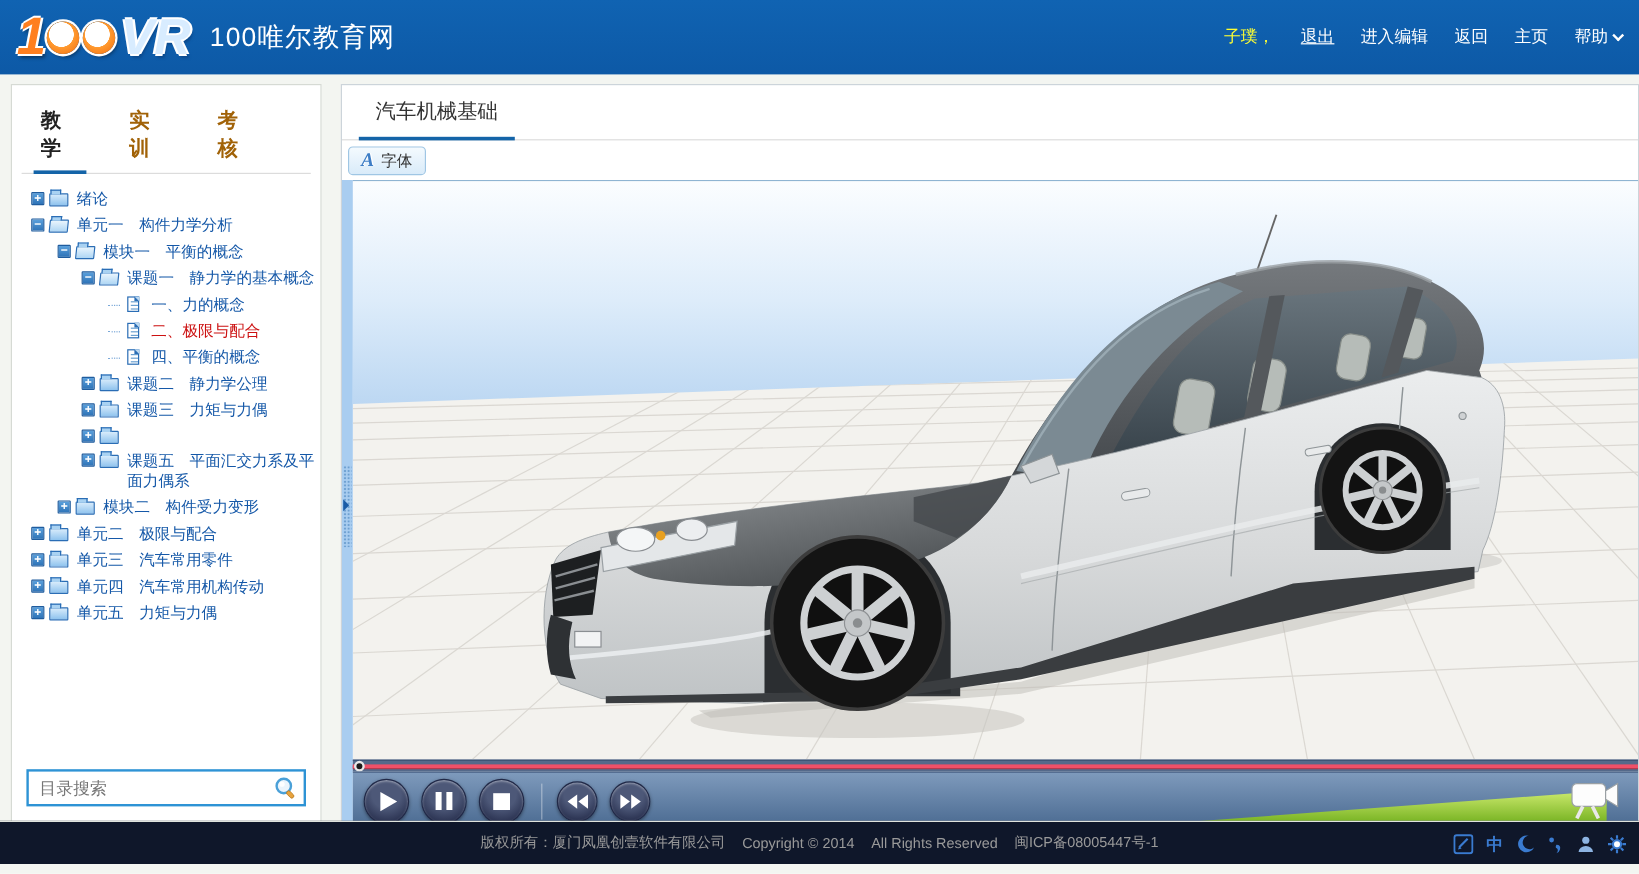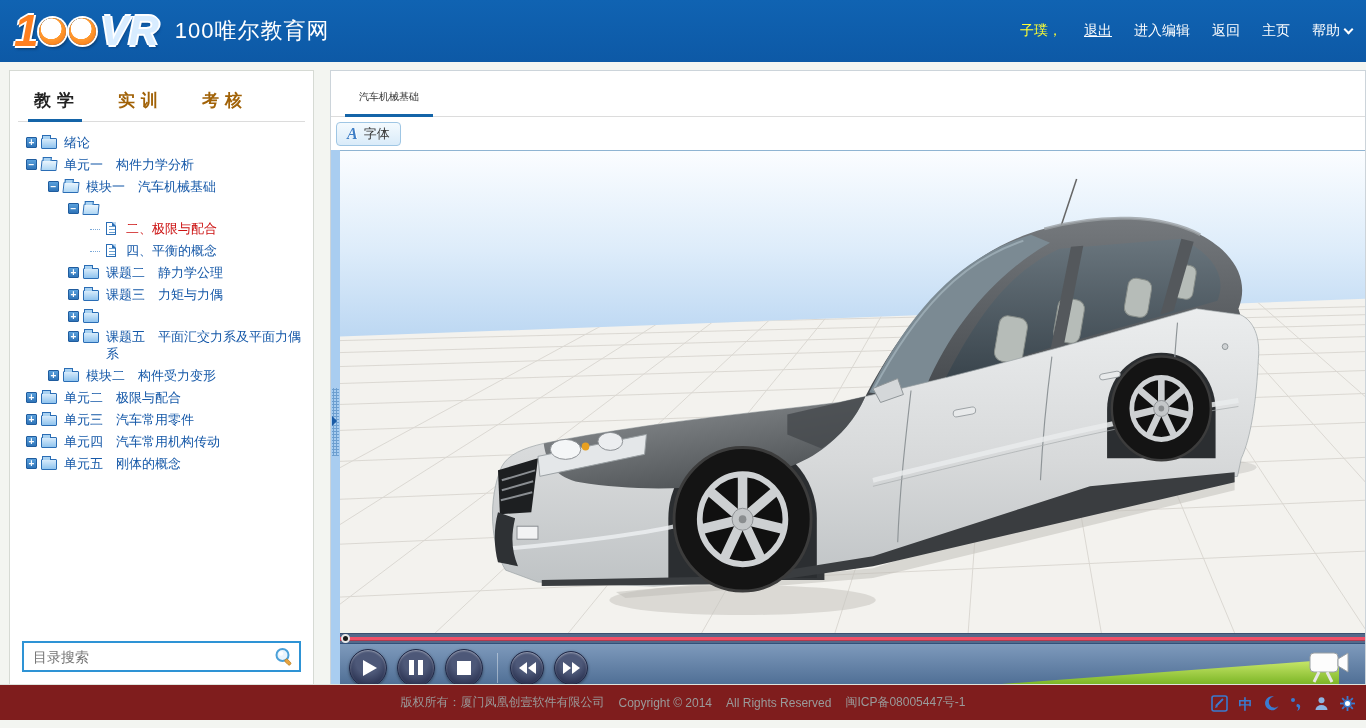--- a/index.html
+++ b/index.html
@@ -20,21 +20,21 @@
   .site-title { color:#fff; font-size:22px; margin-left:16px; letter-spacing:1px; }
   .hdr-right { margin-left:auto; display:flex; align-items:center; gap:22px; font-size:14px; color:#fff; }
   .hdr-right .uname { color:#ffff33; }
   .hdr-right a { color:#fff; text-decoration:none; cursor:pointer; }
   .hdr-right .logout { text-decoration:underline;font-family:Liberation Serif, serif; }
   .chev { display:inline-block; width:7px; height:7px; border-right:2px solid #fff; border-bottom:2px solid #fff;
     transform:rotate(45deg); margin-left:5px; position:relative; top:-2px; }
 
   
   .content { display:flex; height:622px; padding-top:8px; }
-  .sidebar { width:305px; margin-left:9px; background:#fff; border:1px solid #d6dad4; height:617px;
+  .sidebar { width:259px; margin-left:9px; background:#fff; border:1px solid #d6dad4; height:617px;
     display:flex; flex-direction:column; }
   .mainpanel { margin-left:16px; flex:1; background:#fff; border:1px solid #ccd4da; height:622px;
     display:flex; flex-direction:column; }
 
   
   .stabs { display:flex; padding:0 10px; border-bottom:1px solid #dcdcdc; margin:10px 8px 0 8px; }
   .stab { font-size:17px; font-weight:bold; color:#a16207; letter-spacing:6px; padding:8px 6px 9px 6px;
     margin-right:26px; cursor:pointer; position:relative; }
   .stab.active { color:#222; }
   .stab.active::after { content:""; position:absolute; left:0; right:4px; bottom:-1px; height:3px; background:#1464a8; }
@@ -57,21 +57,21 @@
     box-shadow:0 3px 0 #6aa0d0, 0 6px 0 #6aa0d0; }
   .tlabel { font-size:13px; font-weight:normal; color:#1558a8; }
   .tree-row.selected .tlabel { color:#cc1111; }
   .searchwrap { margin:10px 12px 14px 12px; position:relative; }
   .searchbox { width:100%; height:31px; border:2px solid #2e93d5; padding:0 34px 0 9px; font-size:14px; color:#444;
     outline:none; font-family:inherit; }
   .mag { position:absolute; right:6px; top:5px; cursor:pointer; }
 
   
   .tabbar { height:46px; border-bottom:1px solid #dcdcdc; display:flex; align-items:flex-end; padding-left:14px; }
-  .mtab { font-size:10px; color:#333; padding:10px 14px 12px 14px; position:relative; cursor:pointer; }
+  .mtab { font-size:17px; color:#333; padding:10px 14px 12px 14px; position:relative; cursor:pointer; }
   .mtab::after { content:""; position:absolute; left:0; right:0; bottom:-1px; height:3px; background:#1464a8; }
   .toolbar { height:33px; display:flex; align-items:center; padding-left:5px; }
   .fontbtn { display:flex; align-items:center; gap:6px; height:24px; padding:0 10px; cursor:pointer;
     background:linear-gradient(#f4fafe,#d9ebf9); border:1px solid #9fc6e4; border-radius:4px; }
   .fontbtn .aicon { font-family:"Liberation Serif","DejaVu Serif",serif; font-style:italic; font-weight:bold;
     font-size:16px; color:#3e7ec6; text-shadow:1px 0 #fff; line-height:14px; }
   .fontbtn .flabel { font-size:13px; color:#333; }
   .mbody { flex:1; display:flex; min-height:0; }
   .splitter { width:9px; background:#a9cdf0; position:relative; cursor:col-resize; }
   .splitter .grip { position:absolute; left:1px; top:44%; width:7px; height:68px;
@@ -98,21 +98,21 @@
   .g-pause { display:flex; gap:4px; } .g-pause i { width:5px; height:15px; background:#fff; }
   .g-stop { width:14px; height:14px; background:#fff; }
   .g-tri-l { width:0; height:0; border-right:8px solid #fff; border-top:6px solid transparent; border-bottom:6px solid transparent; }
   .g-tri-r { width:0; height:0; border-left:8px solid #fff; border-top:6px solid transparent; border-bottom:6px solid transparent; }
   .g-pair { display:flex; gap:1px; }
   .psep { width:1px; height:30px; background:rgba(255,255,255,.4); margin:0 12px 0 4px; }
   .wedge { position:absolute; right:26px; bottom:6px; }
   .camera { position:absolute; right:14px; bottom:8px; cursor:pointer; }
 
   
-  .footer { height:36px; background:#7f1d1d; border-top:1px solid #dfe3dd; display:flex; align-items:center;
+  .footer { height:36px; background:#0f172a; border-top:1px solid #dfe3dd; display:flex; align-items:center;
     justify-content:center; position:relative; font-size:12px; color:#9a9a9a; gap:14px; }
   .tray { position:absolute; right:10px; top:0; height:36px; display:flex; align-items:center; gap:9px; }
   .tray .tico { cursor:pointer; display:flex; align-items:center; }
 </style>
 </head>
 <body>
 
 <div class="hdr">
   <div class="logo">
     <span class="l-one">1</span>
@@ -153,27 +153,35 @@
         <span class="ticon">
             <span class="fold open"></span>
           </span>
         <span class="tlabel">单元一　构件力学分析</span>
       </div>
       <div class="tree-row lvl1">
         <span class="exp">−</span>
         <span class="ticon">
             <span class="fold open"></span>
           </span>
-        <span class="tlabel">模块一　汽车机械基础</span>
+        <span class="tlabel">模块一　平衡的概念</span>
       </div>
       <div class="tree-row lvl2">
         <span class="exp">−</span>
         <span class="ticon">
             <span class="fold open"></span>
           </span>
+        <span class="tlabel">课题一　静力学的基本概念</span>
+      </div>
+      <div class="tree-row lvl3">
+        <span class="spacer"></span>
+        <span class="ticon">
+            <span class="doc"></span>
+          </span>
+        <span class="tlabel">一、力的概念</span>
       </div>
       <div class="tree-row lvl3 selected">
         <span class="spacer"></span>
         <span class="ticon">
             <span class="doc"></span>
           </span>
         <span class="tlabel">二、极限与配合</span>
       </div>
       <div class="tree-row lvl3">
         <span class="spacer"></span>
@@ -235,21 +243,21 @@
         <span class="ticon">
             <span class="fold"></span>
           </span>
         <span class="tlabel">单元四　汽车常用机构传动</span>
       </div>
       <div class="tree-row lvl0">
         <span class="exp">+</span>
         <span class="ticon">
             <span class="fold"></span>
           </span>
-        <span class="tlabel">单元五　刚体的概念</span>
+        <span class="tlabel">单元五　力矩与力偶</span>
       </div>
     </div>
 
     <div class="searchwrap">
       <input class="searchbox" type="text" placeholder="目录搜索" style="">
       <span class="mag">
         <svg width="22" height="22" viewBox="0 0 22 22">
           <circle cx="9.5" cy="9" r="6" fill="#eaf4fc" stroke="#4aa0d8" stroke-width="2"></circle>
           <circle cx="8" cy="7.5" r="2.2" fill="#ffffff" opacity="0.9"></circle>
           <rect x="13.6" y="12.4" width="7" height="3.4" rx="1.6" transform="rotate(45 13.6 12.4)" fill="#e8a33d" stroke="#b97b1e" stroke-width="0.7"></rect>

